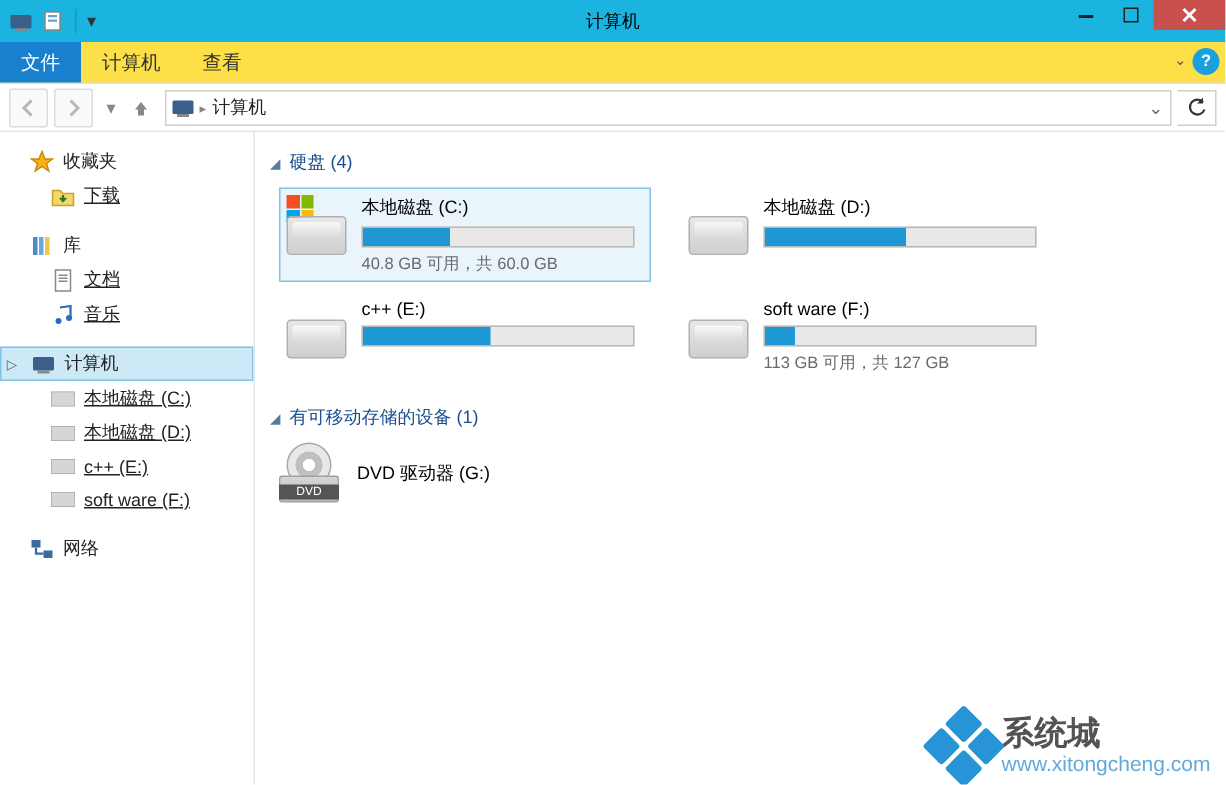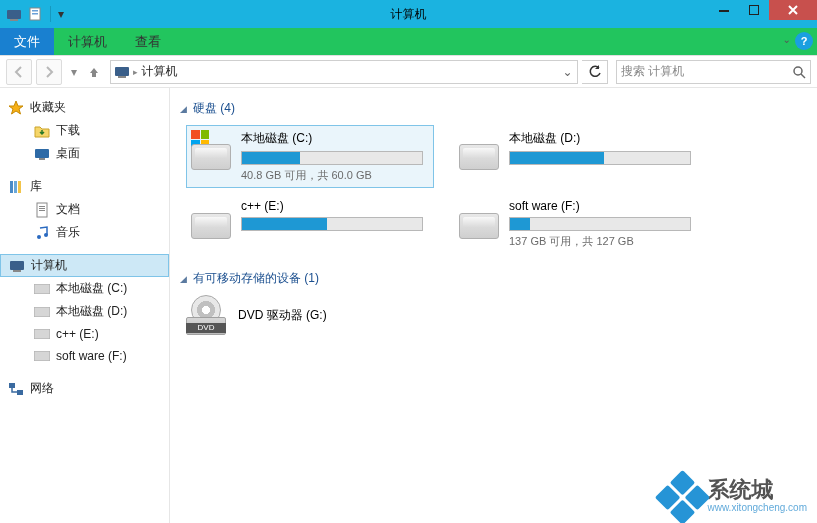--- a/index.html
+++ b/index.html
@@ -10,21 +10,21 @@
 .titlebar .ql { display:flex; gap:2px; padding:2px 4px; align-items:center;}
 .titlebar .ql .qicon { width:20px; height:20px; display:flex; align-items:center; justify-content:center; }
 .titlebar .ql .sep { width:1px; height:16px; background:rgba(0,0,0,.15); margin:0 2px;}
 .titlebar .title { position:absolute; left:50%; transform:translateX(-50%); font-size:12px; color:#000; }
 .titlebar .winbtns { margin-left:auto; display:flex; height:100%; }
 .titlebar .winbtns .wb { width:30px; display:flex; align-items:center; justify-content:center; height:20px; margin-top:0; }
 .titlebar .winbtns .wb.min, .titlebar .winbtns .wb.max { color:#000; }
 .titlebar .winbtns .wb.close { background:#c8504d; color:#fff; width:48px; height:20px; }
 
 
-.ribbon { height:28px; background:#22c55e; border-bottom:1px solid #e0e0e0; display:flex; align-items:stretch; position:relative; }
+.ribbon { height:28px; background:#fde047; border-bottom:1px solid #e0e0e0; display:flex; align-items:stretch; position:relative; }
 .ribbon .file { background:#1980d0; color:#fff; padding:0 14px; display:flex; align-items:center; font-size:13px; }
 .ribbon .tab { padding:0 14px; display:flex; align-items:center; color:#333; font-size:13px; cursor:default; }
 .ribbon .expand { position:absolute; right:26px; top:6px; color:#555; font-size:10px;}
 .ribbon .help { position:absolute; right:4px; top:4px; width:18px; height:18px; border-radius:50%; background:#1a9fe0; color:#fff; display:flex; align-items:center; justify-content:center; font-size:11px; font-weight:bold;}
 
 
 .navbar { height:32px; border-bottom:1px solid #e6e6e6; display:flex; align-items:center; padding:0 6px; gap:4px; }
 .navbtn { width:26px; height:26px; border:1px solid #dcdcdc; border-radius:2px; display:flex; align-items:center; justify-content:center; color:#b0b0b0; background:#fafafa; }
 .navbtn.small{ width:16px; border:none; background:none; color:#888;}
 .addr { flex:1; height:24px; border:1px solid #cfcfcf; display:flex; align-items:center; position:relative; margin-left:4px; }
@@ -33,23 +33,23 @@
 .addr .dd { width:20px; text-align:center; color:#666; border-left:1px solid transparent; }
 .refresh { width:26px; height:24px; border:1px solid #cfcfcf; border-left:none; display:flex; align-items:center; justify-content:center; color:#333;}
 .search { width:195px; height:24px; border:1px solid #cfcfcf; margin-left:4px; display:flex; align-items:center; padding:0 4px; color:#888; }
 .search .sg { margin-left:auto; color:#555;}
 
 
 .body { display:flex; height:calc(523px - 28px - 28px - 32px); }
 .sidebar { width:170px; border-right:1px solid #e6e6e6; padding:8px 0; overflow:hidden; }
 .sb-group { margin-bottom:10px; }
 .sb-item { display:flex; align-items:center; gap:6px; padding:3px 8px 3px 22px; color:#222; white-space:nowrap; }
-.sb-item.top { padding-left:4px; font-weight:normal;}
+.sb-item.top { padding-left:16px; font-weight:normal;}
 .sb-item.sel { background:#cde8f6; border:1px solid #7fc4e8; padding-top:2px; padding-bottom:2px;}
-.sb-item.sub { padding-left:34px; }
+.sb-item.sub { padding-left:34px;text-decoration:underline; }
 .sb-item .tw { width:10px; color:#666; font-size:9px; display:inline-block; text-align:center; margin-left:-14px; margin-right:2px;}
 .ic16 { width:16px; height:16px; display:flex; align-items:center; justify-content:center; font-size:14px; }
 
 
 .main { flex:1; padding:8px 10px; position:relative; }
 .section-h { color:#1b4f8f; display:flex; align-items:center; gap:6px; margin:4px 0 8px 0; font-size:12px;}
 .section-h .tri { color:#5b7aa0; font-size:9px;}
 .drives { display:flex; flex-wrap:wrap; gap:6px 20px; margin-left:6px; }
 .drive { width:248px; display:flex; gap:8px; padding:4px; border:1px solid transparent; align-items:flex-start;}
 .drive.sel { border:1px solid #7fc4e8; background:#eaf5fb;}
@@ -63,26 +63,26 @@
 .drive .bar { width:182px; height:14px; border:1px solid #b8b8b8; background:#e8e8e8; position:relative; margin-bottom:3px;}
 .drive .bar .fill { position:absolute; inset:0 auto 0 0; background:#1e98d4;}
 .drive .dsub { color:#6a6a6a; font-size:11px;}
 .dvd-row { display:flex; align-items:center; gap:10px; margin-left:6px; margin-top:6px;}
 .dvd-row .dvdicon { width:42px; height:40px; position:relative;}
 .dvd-row .dvdicon .tray{position:absolute;bottom:0;left:0;width:40px;height:18px;background:linear-gradient(#d6d6d6,#bcbcbc);border:1px solid #a0a0a0;border-radius:2px;}
 .dvd-row .dvdicon .disc{position:absolute;top:0;left:5px;width:30px;height:30px;border-radius:50%;background:radial-gradient(circle,#fff 0 20%,#c0c0c0 21% 45%,#e8e8e8 46% 100%);border:1px solid #a8a8a8;}
 .dvd-row .dvdicon .lbl{position:absolute;bottom:2px;left:0;width:40px;text-align:center;font-size:8px;color:#fff;background:#555;line-height:10px;}
 
 
-.watermark { position:absolute; right:10px; bottom:6px; display:flex; align-items:flex-start; gap:6px; opacity:.95;}
+.watermark { position:absolute; right:10px; bottom:6px; display:flex; align-items:flex-end; gap:6px; opacity:.95;}
 .wm-logo { display:grid; grid-template-columns:repeat(2,18px); grid-template-rows:repeat(2,18px); gap:3px; transform:rotate(45deg);}
 .wm-logo span{background:#1b8fd4;border-radius:2px;}
 .wm-txt { display:flex; flex-direction:column; line-height:1.1;}
 .wm-txt .big{font-size:22px; font-weight:bold; color:#4a4a4a;}
-.wm-txt .sml{font-size:10px; color:#5aa6d8;}
+.wm-txt .sml{font-size:14px; color:#5aa6d8;}
 svg{display:block;}
 </style>
 </head>
 <body>
 
 <div class="titlebar">
   <div class="ql">
     <div class="qicon">
       <svg width="16" height="16">
           <rect x="1" y="4" width="14" height="9" fill="#3a5f8a" rx="1"></rect>
@@ -154,29 +154,20 @@
     <span style="color:#888;font-size:9px;">▸</span>
     <div class="txt">计算机</div>
     <div class="dd">⌄</div>
   </div>
   <div class="refresh">
     <svg width="14" height="14">
         <path d="M11 3 A5 5 0 1 0 12 8" fill="none" stroke="#333" stroke-width="1.5"></path>
         <path d="M11 0 L11 4 L7 4 Z" fill="#333"></path>
       </svg>
   </div>
-  <div class="search">
-    <span>搜索 计算机</span>
-    <span class="sg">
-      <svg width="14" height="14">
-          <circle cx="6" cy="6" r="4" fill="none" stroke="#666" stroke-width="1.5"></circle>
-          <line x1="9" y1="9" x2="13" y2="13" stroke="#666" stroke-width="1.5"></line>
-        </svg>
-    </span>
-  </div>
 </div>
 
 <div class="body">
 
   <div class="sidebar">
     <div class="sb-group">
       <div class="sb-item top">
         <span class="tw"></span>
         <span class="ic16">
           <svg width="16" height="16">
@@ -186,29 +177,20 @@
         <span>收藏夹</span>
       </div>
       <div class="sb-item sub">
         <span class="ic16">
             <svg width="16" height="16">
               <path d="M1 4 H6 L8 6 H15 V14 H1 Z" fill="#f6d66a" stroke="#caa32a"></path>
               <path d="M8 7 V11 M6 9 L8 11 L10 9" stroke="#2a7a2a" stroke-width="1.5" fill="none"></path>
             </svg>
           </span>
         <span>下载</span>
-      </div>
-      <div class="sb-item sub">
-        <span class="ic16">
-            <svg width="16" height="16">
-              <rect x="1" y="3" width="14" height="9" fill="#2e6aa6" rx="1"></rect>
-              <rect x="5" y="12" width="6" height="2" fill="#888"></rect>
-            </svg>
-          </span>
-        <span>桌面</span>
       </div>
     </div>
 
     <div class="sb-group">
       <div class="sb-item top">
         <span class="tw"></span>
         <span class="ic16">
             <svg width="16" height="16">
               <rect x="2" y="2" width="3" height="12" fill="#4a8ac6"></rect>
               <rect x="6" y="2" width="3" height="12" fill="#6aa8d8"></rect>
@@ -348,21 +330,21 @@
         </div>
         <div class="drive">
           <div class="dicon">
             <div class="hdd"></div>
           </div>
           <div class="dinfo">
             <div class="dname">soft ware (F:)</div>
             <div class="bar">
               <div class="fill" style="width:11%"></div>
             </div>
-            <div class="dsub">137 GB 可用，共 127 GB</div>
+            <div class="dsub">113 GB 可用，共 127 GB</div>
           </div>
         </div>
       </div>
 
     <div class="section-h" style="margin-top:16px;">
       <span class="tri">◢</span>
       <span>有可移动存储的设备 (1)</span>
     </div>
     <div class="dvd-row">
       <div class="dvdicon">

